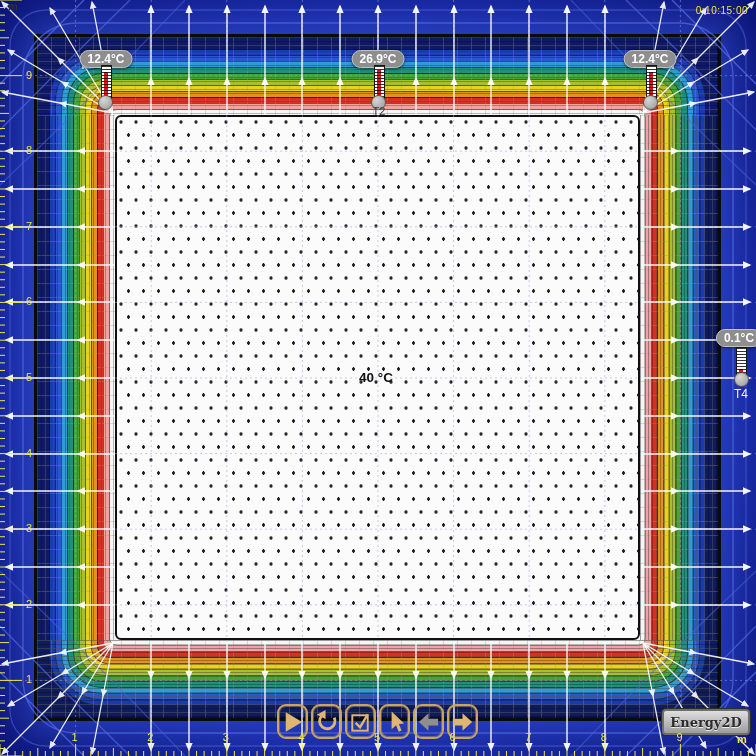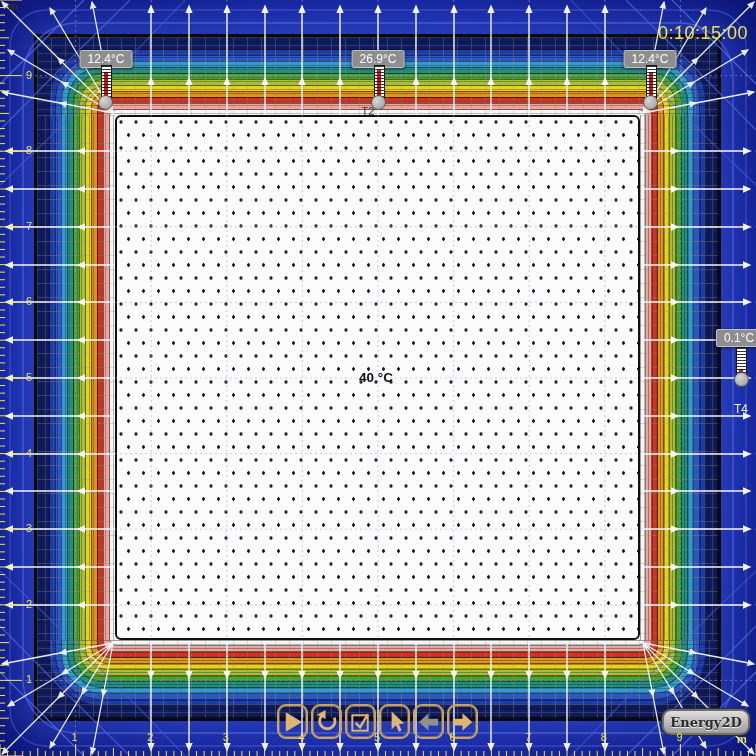--- a/index.html
+++ b/index.html
@@ -20,48 +20,48 @@
     repeating-linear-gradient(90deg, rgba(0,0,0,.30) 0 1px, transparent 1px 4px),
     repeating-linear-gradient(90deg, rgba(158,152,136,.50) 0 1px, transparent 1px 8px),
     repeating-linear-gradient(180deg, rgba(158,152,136,.38) 0 1px, transparent 1px 14px);}
   #interior{position:absolute;inset:78px;background:var(--interior-white);border:2px solid #101010;border-radius:6px;
     background-image:
       radial-gradient(#1c1c1c 1px, transparent 1.4px),
       radial-gradient(#1c1c1c 1px, transparent 1.4px);
     background-size:15px 26px,15px 26px;background-position:4px 5px,11.5px 18px;}
   #overlay{position:absolute;left:0;top:0;z-index:3;pointer-events:none;}
   
-  #time{position:absolute;top:5px;right:8px;z-index:5;color:var(--time-yellow);font-size:18px;letter-spacing:.5px;margin-top:18px;}
+  #time{position:absolute;top:5px;right:8px;z-index:5;color:var(--time-yellow);font-size:10px;letter-spacing:.5px;}
   #temp-label{position:absolute;left:334px;top:370px;width:84px;text-align:center;z-index:4;
     color:#101010;font-weight:bold;font-size:13.5px;}
   .unit-m{position:absolute;z-index:6;font-size:11px;font-weight:bold;}
   #unit-tl{left:8px;top:0px;color:#33331f;}
   #unit-br{left:737px;top:733px;color:var(--ruler-yellow);}
   .tickno{position:absolute;z-index:6;color:var(--ruler-yellow);font-size:11px;}
   
   .t-pill{position:absolute;z-index:4;transform:translateX(-50%);background:var(--pill-gray);
-    border:1px solid #C2C2C2;border-radius:2px;color:#fff;font-weight:normal;font-size:12px;
+    border:1px solid #C2C2C2;border-radius:9px;color:#fff;font-weight:bold;font-size:12px;
     padding:1px 7px;box-shadow:0 1px 3px rgba(0,0,0,.55);white-space:nowrap;}
   .t-stem{position:absolute;z-index:4;width:9px;background:#fff;border:1px solid #161616;}
   .t-stem::after{content:"";position:absolute;inset:0;
     background:repeating-linear-gradient(180deg, rgba(0,0,0,.8) 0 1px, transparent 1px 3px);}
   .t-merc{position:absolute;left:2px;bottom:0;width:4px;background:var(--mercury-red);}
   .t-bulb{position:absolute;z-index:4;width:13px;height:13px;border-radius:50%;
     background:radial-gradient(circle at 35% 32%, #d6d6d6, #989898);border:1px solid #555;}
   .t-tag{position:absolute;z-index:4;transform:translateX(-50%);font-size:12px;color:#F2F2F2;}
   .t-tag.dark{color:#3c3c3c;font-size:11px;}
   
   #toolbar{position:absolute;left:277px;top:704px;z-index:5;display:flex;gap:3px;}
   .tbtn{width:31px;height:35px;box-sizing:border-box;background:transparent;border:2px solid var(--gold);
     border-radius:9px;box-shadow:inset 0 0 0 1px rgba(201,164,92,.45);display:flex;align-items:center;justify-content:center;
     padding:0;cursor:pointer;}
   .icon{color:var(--icon-tan);display:block;}
   .icon.gray{color:var(--icon-gray);}
   
-  #logo{position:absolute;left:662px;top:709px;z-index:5;width:84px;height:22px;border-radius:9px;
+  #logo{position:absolute;left:662px;top:709px;z-index:5;width:84px;height:22px;border-radius:4px;
     background:linear-gradient(#DFDFDF,#9C9C9C);border:2px solid #6E6E6E;box-shadow:0 0 0 1px #2c2c2c;
     display:flex;align-items:center;justify-content:center;
     font-family:"DejaVu Serif",serif;font-weight:bold;font-size:13px;color:#2b2b2b;text-shadow:0 1px 0 #efefef;}
 </style>
 </head>
 <body>
 
 <div id="stage">
 
   <div id="wall">
@@ -419,34 +419,34 @@
   <div class="t-stem" style="left:101px;top:65px;height:32px;">
       <div class="t-merc" style="height:26px;"></div>
     </div>
   <div class="t-bulb" style="left:98px;top:95px;"></div>
 
   <div class="t-pill" style="left:378px;top:50px;">26.9°C</div>
   <div class="t-stem" style="left:374px;top:65px;height:32px;">
       <div class="t-merc" style="height:28px;"></div>
     </div>
   <div class="t-bulb" style="left:371px;top:95px;"></div>
-  <span class="t-tag dark" style="left:368px;top:105px;">T2</span>
+  <span class="t-tag dark" style="left:379px;top:105px;">T2</span>
 
   <div class="t-pill" style="left:650px;top:50px;">12.4°C</div>
   <div class="t-stem" style="left:646px;top:65px;height:32px;">
       <div class="t-merc" style="height:26px;"></div>
     </div>
   <div class="t-bulb" style="left:643px;top:95px;"></div>
 
   <div class="t-pill" style="left:739px;top:329px;">0.1°C</div>
   <div class="t-stem" style="left:736px;top:347px;height:26px;">
       <div class="t-merc" style="height:5px;"></div>
     </div>
   <div class="t-bulb" style="left:734px;top:372px;"></div>
-  <span class="t-tag" style="left:741px;top:402px;">T4</span>
+  <span class="t-tag" style="left:741px;top:387px;">T4</span>
 
   <div id="toolbar">
     <button class="tbtn">
       <svg class="icon" width="28" height="28" viewBox="0 0 28 28">
           <path d="M7 4 L24 14 L7 24 Z" fill="currentColor"></path>
         </svg>
     </button>
     <button class="tbtn">
       <svg class="icon" width="28" height="28" viewBox="0 0 28 28">
           <path d="M11 6 A8 8 0 1 0 22 9.5" fill="none" stroke="currentColor" stroke-width="3"></path>

